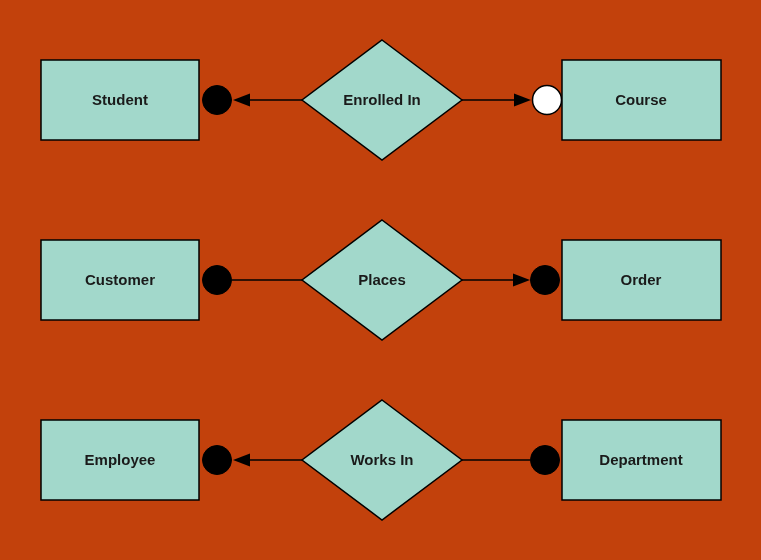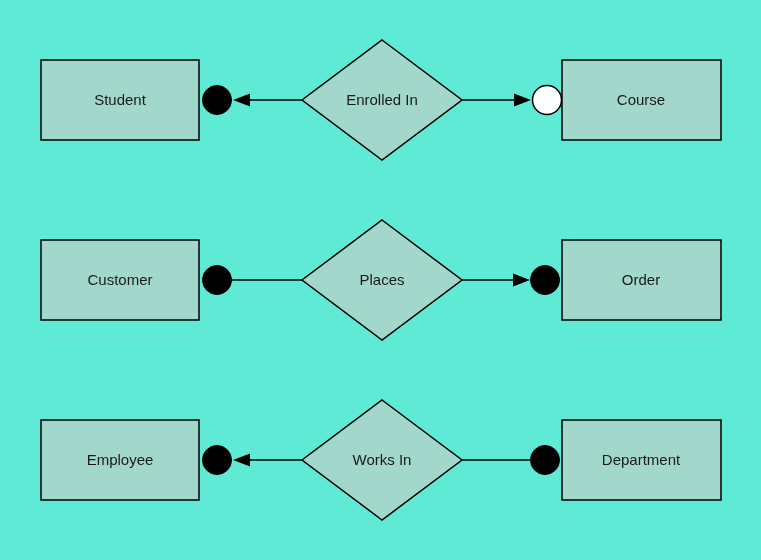--- a/index.html
+++ b/index.html
@@ -5,22 +5,23 @@
   html, body {
     margin: 0;
     padding: 0;
     background: #ffffff;
     font-family: "Liberation Sans", sans-serif;
   }
   .canvas {
     position: relative;
     width: 761px;
     height: 560px;
-    background: #5eead4;
+    background: #c2410c;
     overflow: hidden;
+    font-weight: bold;
   }
   svg { display: block; }
   .shape {
     stroke: #000000;
     stroke-width: 1.5;
   }
   .connector {
     stroke: #000000;
     stroke-width: 1.3;
   }

